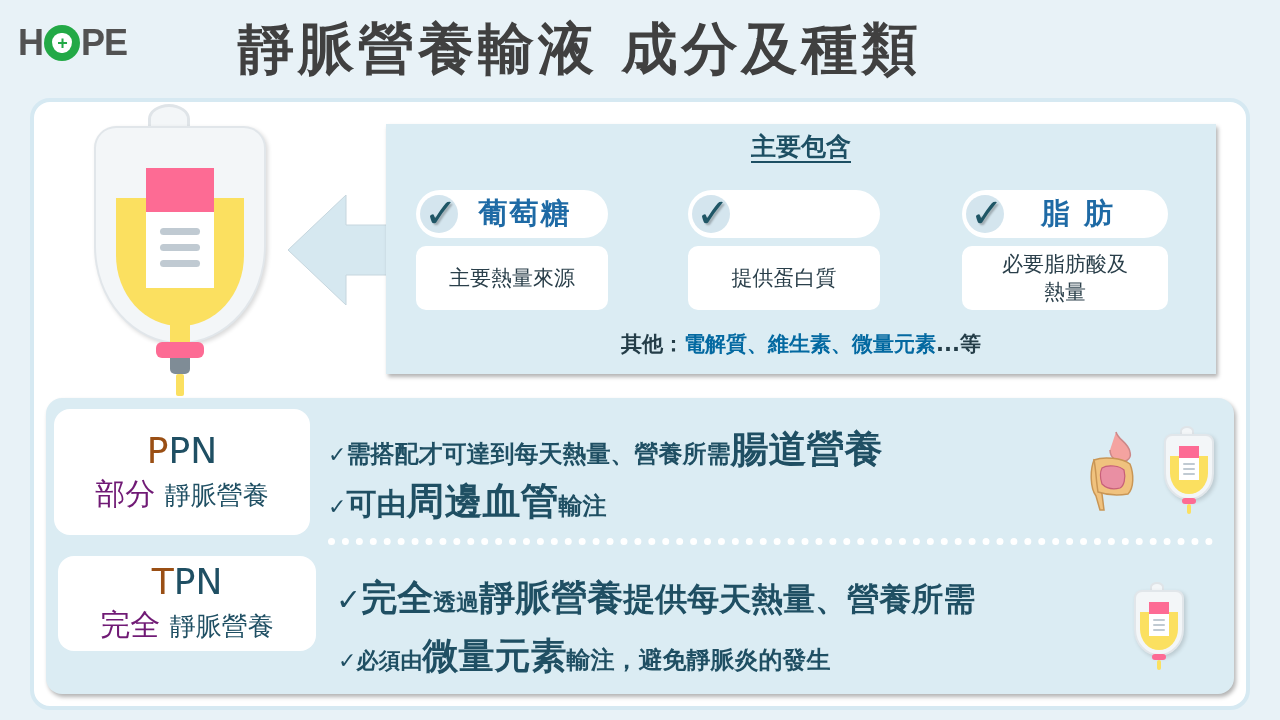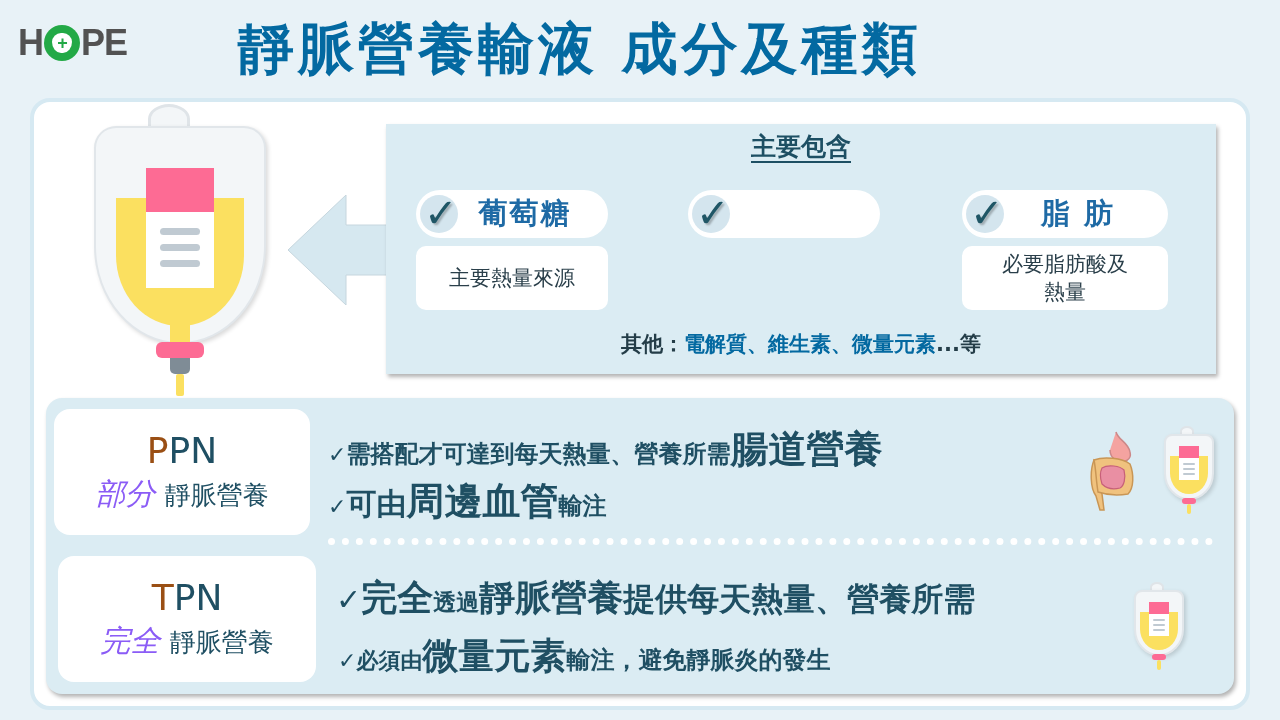--- a/index.html
+++ b/index.html
@@ -21,21 +21,21 @@
     display: inline-flex; align-items: center; justify-content: center; margin: 0 1px;
     position: relative;
   }
   .logo .o .heart {
     width: 20px; height: 20px; background: #fff; border-radius: 50% 50% 50% 50% / 50% 50% 60% 60%;
     display: flex; align-items: center; justify-content: center;
     color: #22a946; font-size: 18px; font-weight: 900; line-height: 1;
   }
   .title {
     position: absolute; left: 238px; top: 14px; height: 70px;
-    font-size: 56px; font-weight: bold; color: #0369a1; letter-spacing: 4px; white-space: nowrap;
+    font-size: 56px; font-weight: bold; color: #404040; letter-spacing: 4px; white-space: nowrap;
     line-height: 70px;
   }
   .panel {
     position: absolute; left: 30px; top: 98px; width: 1220px; height: 612px;
     background: #ffffff; border: 4px solid #d6e9f2; border-radius: 20px;
   }
   
   .ivbag { position: absolute; }
   .bag-body {
     position: absolute; background: #f3f6f8; border: 2px solid #e1e6ea;
@@ -95,21 +95,21 @@
     position: absolute; left: 46px; top: 398px; width: 1188px; height: 296px;
     background: #dbecf3; border-radius: 16px; box-shadow: 2px 3px 4px rgba(0,0,0,0.3);
   }
   .type-card {
     position: absolute; background: #fff; border-radius: 16px;
     display: flex; flex-direction: column; align-items: center; justify-content: center;
   }
   .type-abbr { font-size: 36px; color: #1f4f63; line-height: 44px; }
   .type-abbr .first { color: #9a4f14; }
   .type-name { font-size: 30px; line-height: 42px; white-space: nowrap; }
-  .type-name .acc { color: #8b5cf6; font-style: italic; }
+  .type-name .acc { color: #701a75; }
   .type-name .rest { color: #1f4f63; font-size: 26px; }
   .bullet {
     position: absolute; white-space: nowrap; color: #1f4f63; font-weight: bold;
     display: flex; align-items: baseline;
   }
   .bullet .ck { font-weight: normal; }
   .divider {
     position: absolute; left: 282px; top: 140px; width: 885px; height: 0;
     border-top: 7px dotted #ffffff;
   }
@@ -159,20 +159,21 @@
       <span class="name">葡萄糖</span>
     </div>
     <div class="comp-desc">主要熱量來源</div>
   </div>
 
   <div class="comp" style="left:302px;">
     <div class="comp-pill">
       <span class="check-bg"></span>
       <span class="check">✓</span>
     </div>
+    <div class="comp-desc">提供蛋白質</div>
   </div>
 
   <div class="comp" style="left:576px;width:206px;">
     <div class="comp-pill">
       <span class="check-bg"></span>
       <span class="check">✓</span>
       <span class="name">脂 肪</span>
     </div>
     <div class="comp-desc" style="padding:0 30px;">必要脂肪酸及熱量</div>
   </div>
@@ -222,21 +223,21 @@
     <div class="bag-label" style="left:15px;top:32px;width:20px;height:22px;"></div>
     <div class="bag-line" style="left:19px;top:37px;width:12px;height:2px;"></div>
     <div class="bag-line" style="left:19px;top:42px;width:12px;height:2px;"></div>
     <div class="bag-line" style="left:19px;top:47px;width:12px;height:2px;"></div>
     <div class="bag-ring" style="left:18px;top:72px;width:14px;height:6px;"></div>
     <div class="bag-tube" style="left:23px;top:78px;width:4px;height:10px;"></div>
   </div>
 
   <div class="divider"></div>
 
-  <div class="type-card" style="left:12px;top:158px;width:258px;height:126px;">
+  <div class="type-card" style="left:12px;top:158px;width:258px;height:95px;">
     <div class="type-abbr">
       <span class="first">T</span><span>PN</span>
     </div>
     <div class="type-name">
       <span class="acc">完全</span>
       <span class="rest">靜脈營養</span>
     </div>
   </div>
 
   <div class="bullet" style="left:290px;top:176px;">

